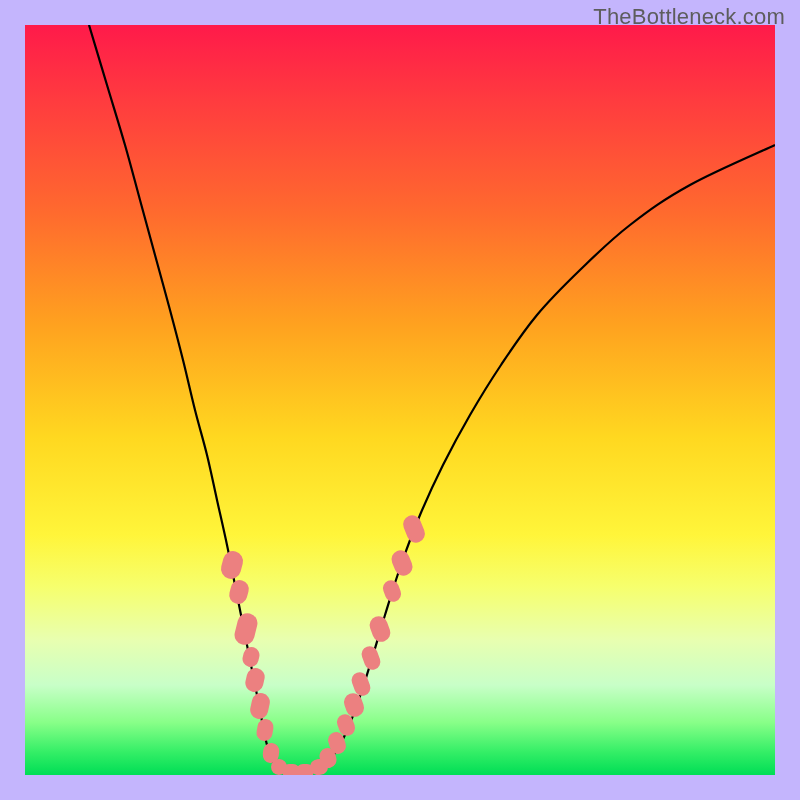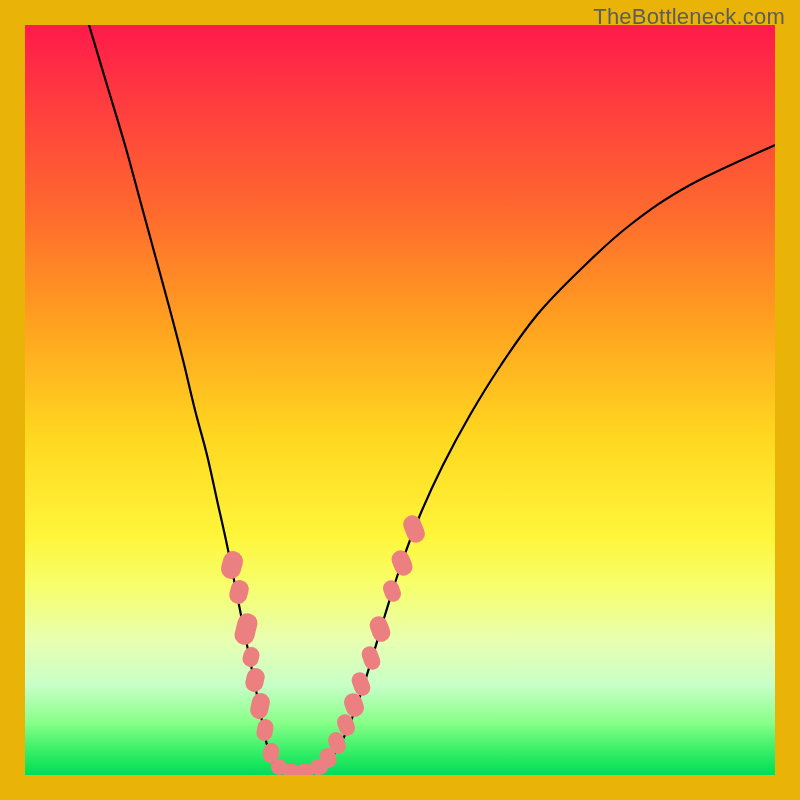--- a/index.html
+++ b/index.html
@@ -10,21 +10,21 @@
     overflow: hidden;
     background: #000;
     font-family: Arial, Helvetica, sans-serif;
   }
   .frame {
     position: absolute;
     top: 0;
     left: 0;
     width: 800px;
     height: 800px;
-    background: #eab308;
+    background: #c4b5fd;
   }
   .plot-area {
     position: absolute;
     top: 25px;
     left: 25px;
     width: 750px;
     height: 750px;
     overflow: hidden;
     background: linear-gradient(
       to bottom,

